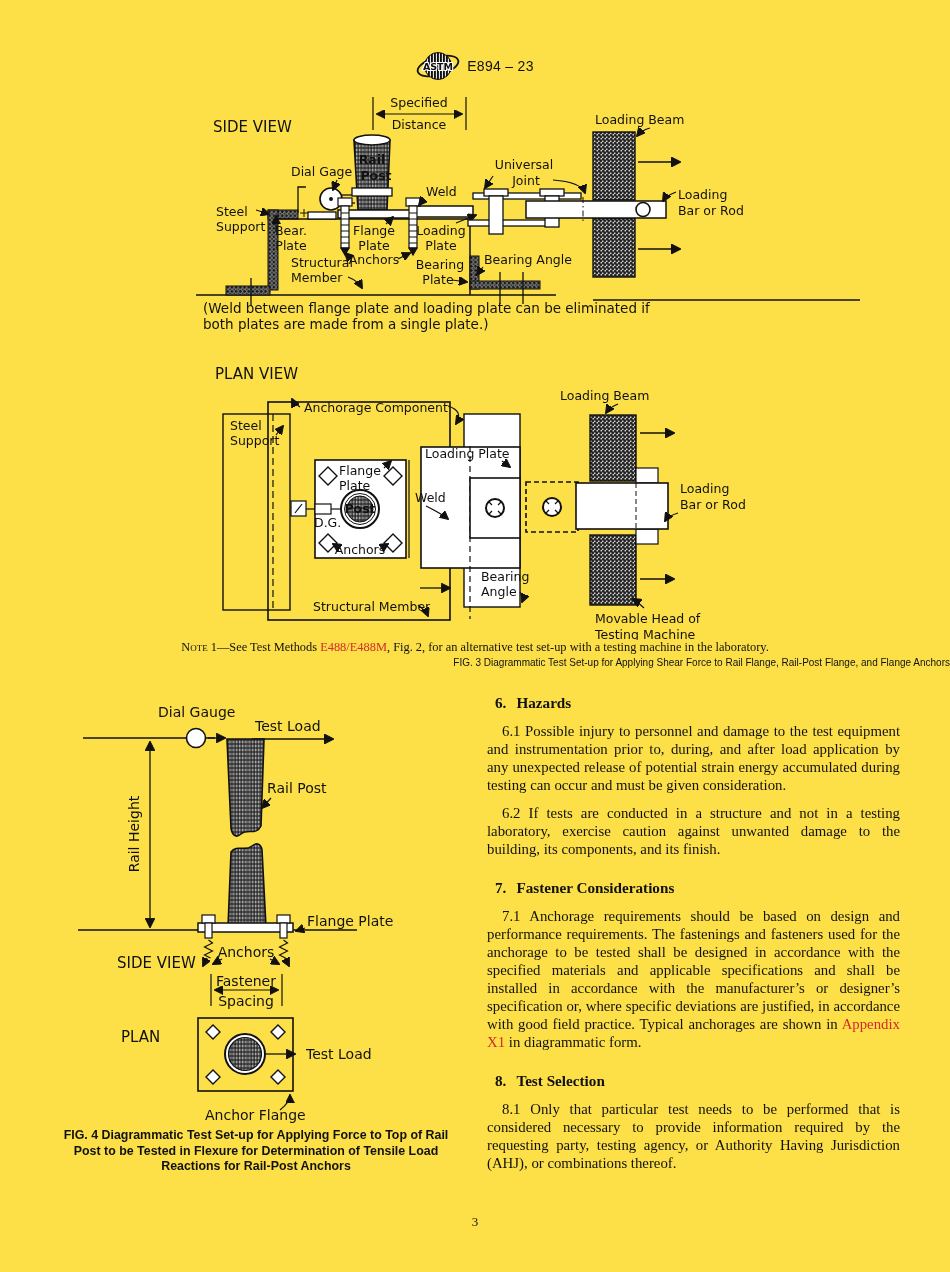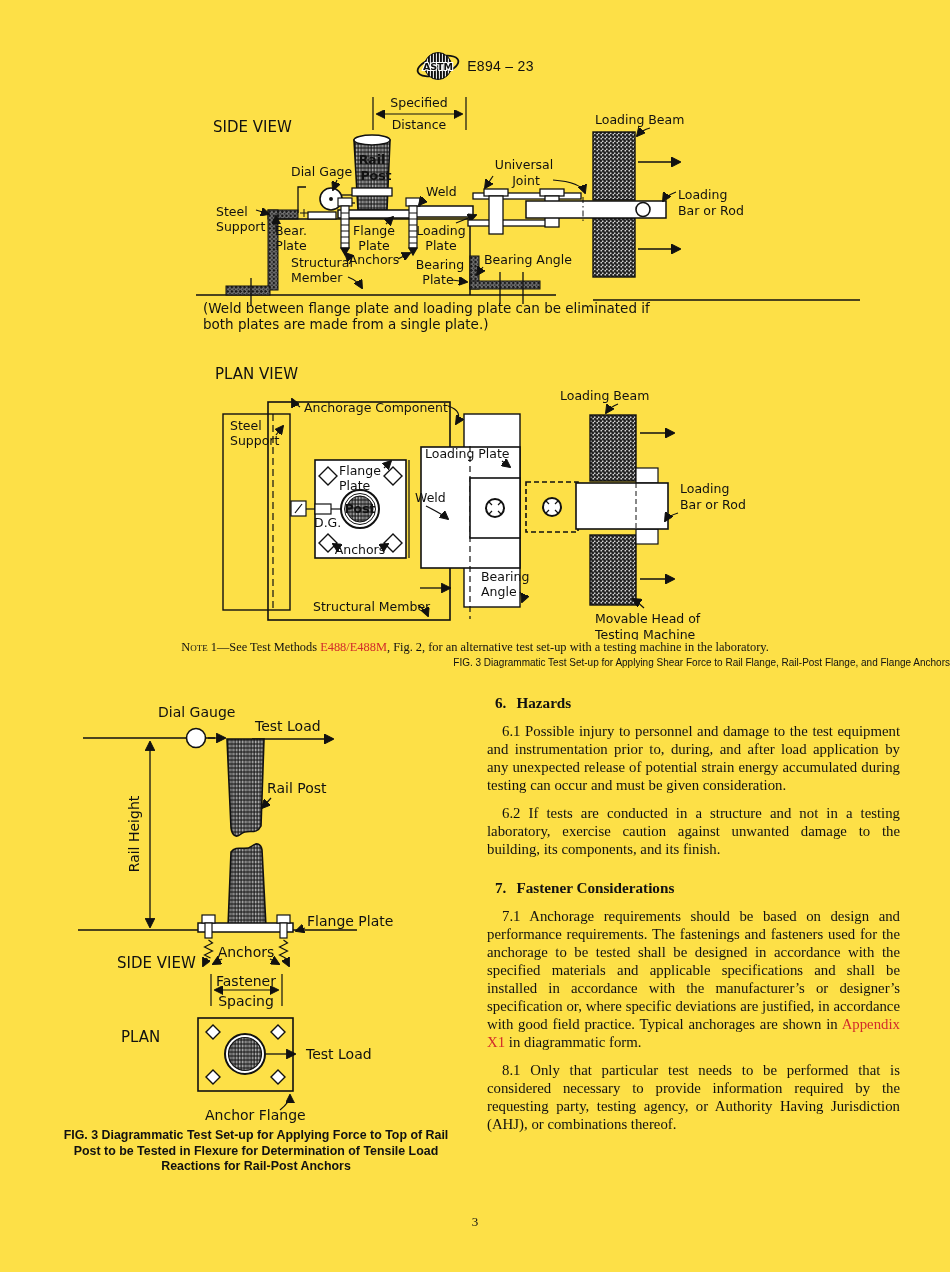--- a/index.html
+++ b/index.html
@@ -364,27 +364,28 @@
       <path d="M223,370 l7,7 -7,7 -7,-7 z" fill="#fff" stroke-width="1.4"></path>
       <circle cx="190" cy="354" r="20" fill="#fff" stroke-width="2"></circle>
       <circle cx="190" cy="354" r="16.5" fill="url(#vh2)" stroke-width="1.2"></circle>
     </g>
     <line x1="211" y1="354" x2="240" y2="354" marker-end="url(#a4)" stroke-width="1.3"></line>
     <text class="t14" x="251" y="359">Test Load</text>
     <text class="t14" x="150" y="420">Anchor Flange</text>
     <path d="M225,410 q10,-8 10,-15" fill="none" marker-end="url(#a4)" stroke-width="1.2"></path>
   </svg>
 
-  <div class="cap4">FIG. 3 Diagrammatic Test Set-up for Applying Force to Top of Rail Post to be Tested in Flexure for Determination of Tensile Load Reactions for Rail-Post Anchors</div>
+  <div class="cap4">FIG. 4 Diagrammatic Test Set-up for Applying Force to Top of Rail Post to be Tested in Flexure for Determination of Tensile Load Reactions for Rail-Post Anchors</div>
 
   <div class="col">
     <div class="sh"><span class="n">6.</span><span>Hazards</span></div>
     <p>6.1 Possible injury to personnel and damage to the test equipment and instrumentation prior to, during, and after load application by any unexpected release of potential strain energy accumulated during testing can occur and must be given consideration.</p>
     <p>6.2 If tests are conducted in a structure and not in a testing laboratory, exercise caution against unwanted damage to the building, its components, and its finish.</p>
 
     <div class="sh"><span class="n">7.</span><span>Fastener Considerations</span></div>
     <p><span>7.1 Anchorage requirements should be based on design and performance requirements. The fastenings and fasteners used for the anchorage to be tested shall be designed in accordance with the specified materials and applicable specifications and shall be installed in accordance with the manufacturer’s or designer’s specification or, where specific deviations are justified, in accordance with good field practice. Typical anchorages are shown in </span><a class="lnk">Appendix X1</a><span> in diagrammatic form.</span></p>
 
+    <div class="sh"><span class="n">8.</span><span>Test Selection</span></div>
     <p>8.1 Only that particular test needs to be performed that is considered necessary to provide information required by the requesting party, testing agency, or Authority Having Jurisdiction (AHJ), or combinations thereof.</p>
   </div>
 
   <div class="pgnum">3</div>
 </div>
 
 </body></html>

